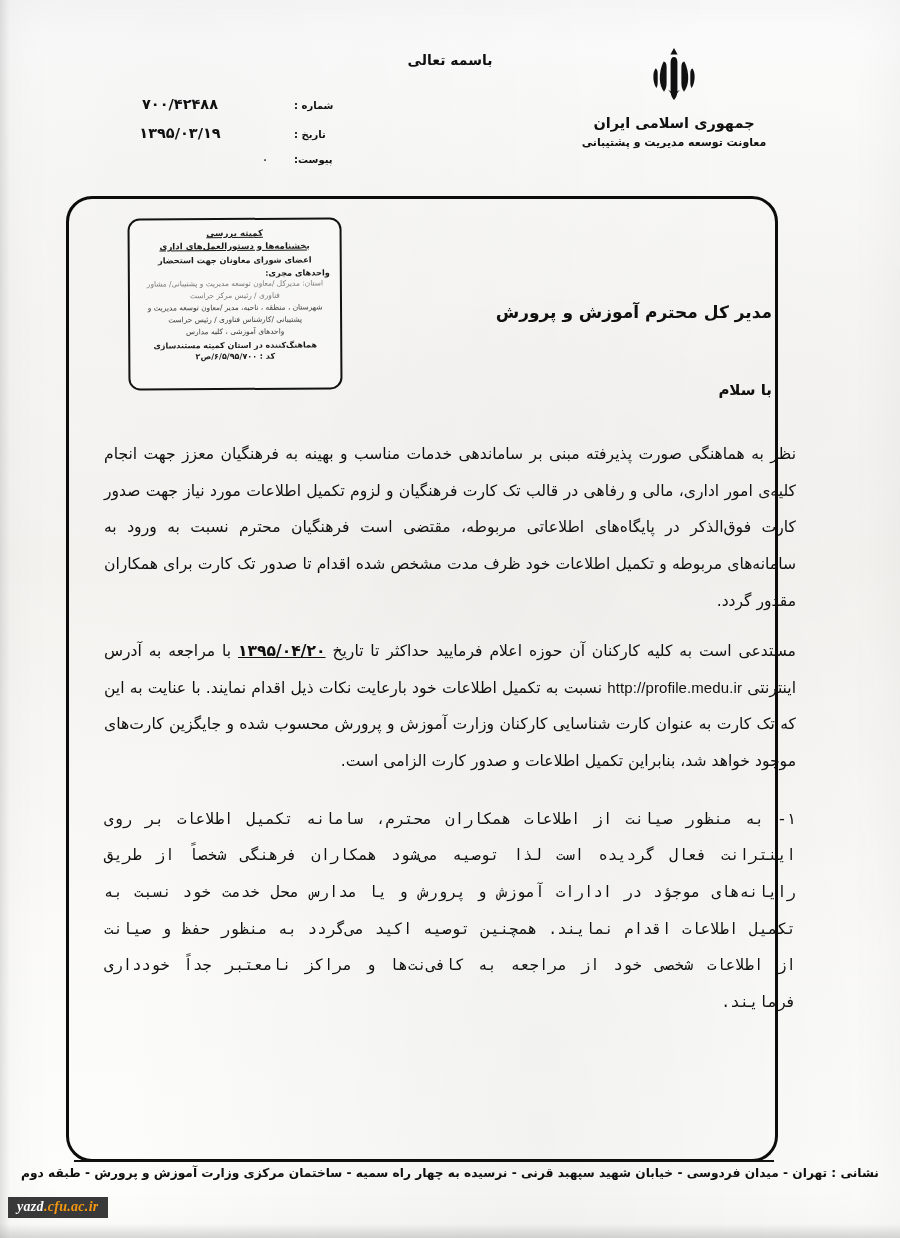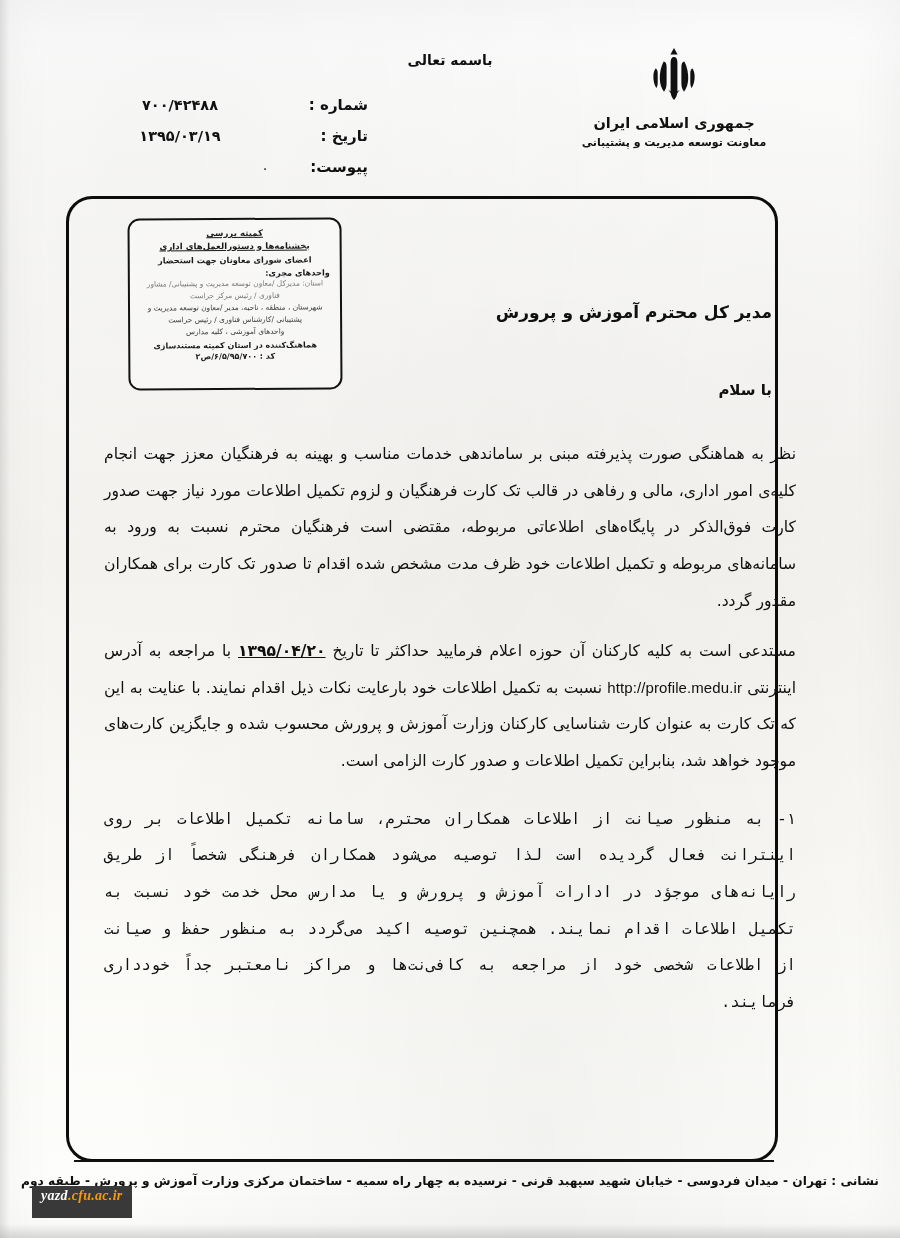--- a/index.html
+++ b/index.html
@@ -77,23 +77,23 @@
   .meta-row {
     display: flex;
     flex-direction: row;
     align-items: baseline;
     justify-content: flex-start;
     margin-bottom: 13px;
     direction: rtl;
   }
   .meta-label {
     width: 74px;
-    text-align: right;
-    font-weight: bold;
-    font-size: 15px;
+    text-align: left;
+    font-weight: bold;
+    font-size: 10px;
     flex: 0 0 auto;
   }
   .meta-value {
     flex: 1 1 auto;
     text-align: center;
     font-weight: bold;
     font-size: 14.5px;
     letter-spacing: 0.6px;
     padding-right: 12px;
   }
@@ -233,21 +233,20 @@
     width: 700px;
     height: 0;
     border-top: 2.4px solid #111;
   }
   .footer {
     position: absolute;
     top: 1166px;
     left: 0;
     right: 0;
     text-align: center;
-    margin-top: 8px;
   }
   .footer-address {
     font-size: 12.2px;
     font-weight: bold;
     letter-spacing: -0.1px;
     margin-bottom: 9px;
   }
   .footer-contact {
     font-size: 13px;
     font-weight: bold;
@@ -256,29 +255,28 @@
   .footer-contact span {
     margin: 0 7px;
   }
 
   
   .watermark {
     position: absolute;
     left: 8px;
     bottom: 20px;
     background: #3a3a3a;
-    padding: 3px 9px 15px 9px;
+    padding: 3px 9px 4px 9px;
     font-family: "Liberation Serif", "DejaVu Serif", serif;
     font-style: italic;
     font-weight: bold;
     font-size: 14px;
     direction: ltr;
     letter-spacing: 0.3px;
     line-height: 1;
-    margin-left: 24px;
   }
   .watermark .wm-a { color: #ffffff; }
   .watermark .wm-b { color: #f59a11; }
 
   .edge-shadow-bottom {
     position: absolute;
     left: 0; right: 0; bottom: 0;
     height: 14px;
     background: linear-gradient(180deg, rgba(255,255,255,0) 0%, rgba(120,120,120,0.25) 100%);
     pointer-events: none;

